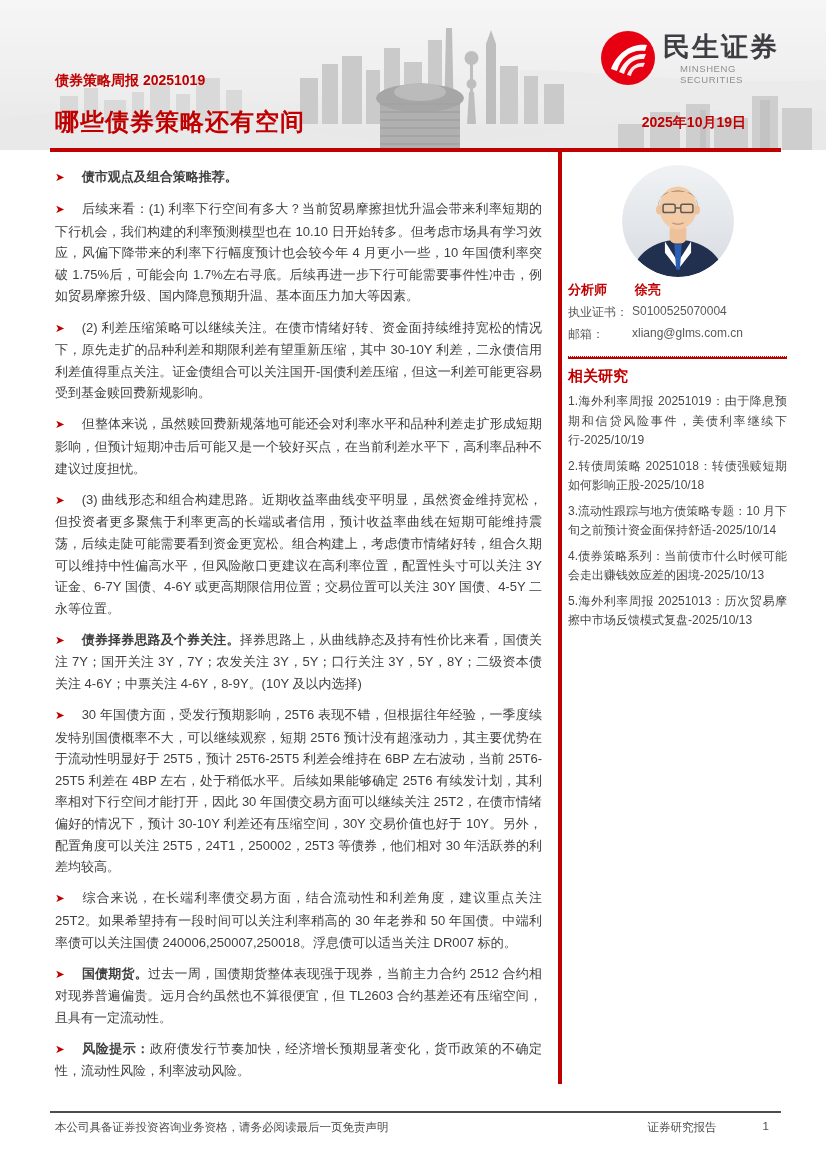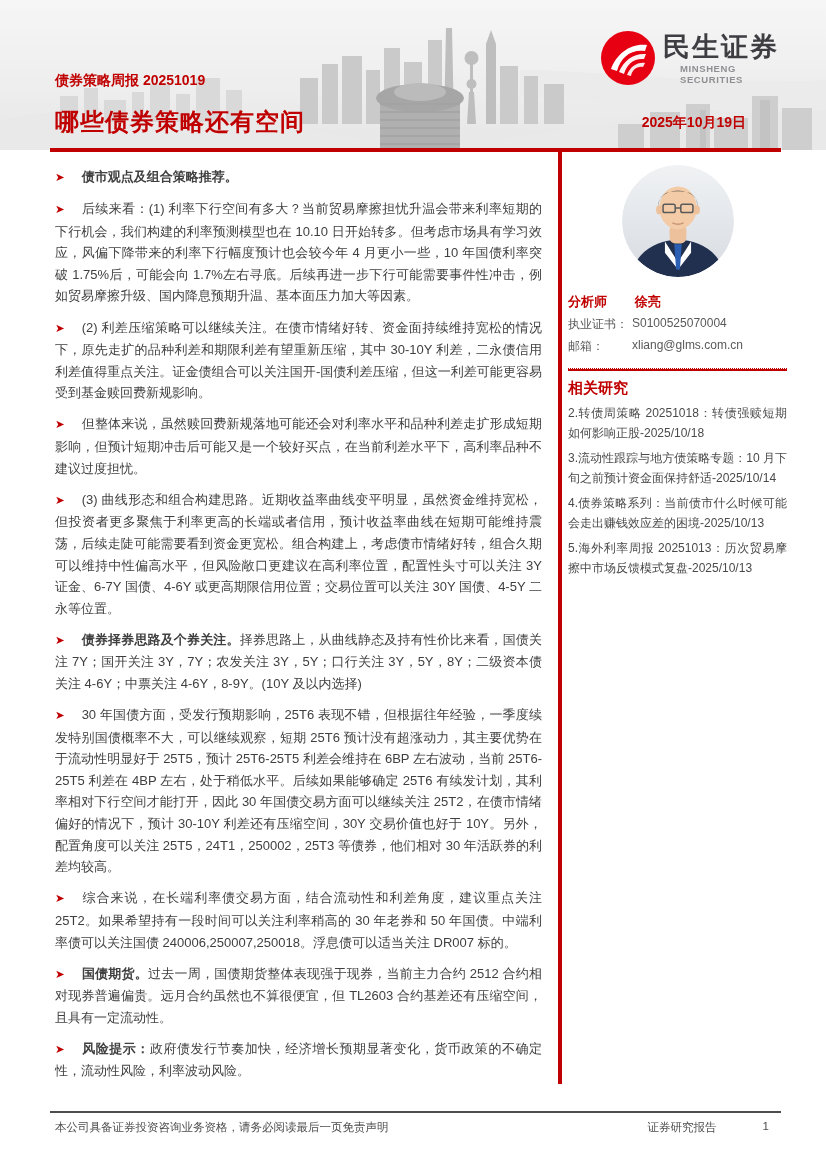--- a/index.html
+++ b/index.html
@@ -10,37 +10,37 @@
   
   .banner { position:absolute; left:0; top:0; width:802px; height:150px; }
   .banner svg.skyline { position:absolute; left:0; top:0; }
   .report-type { position:absolute; left:55px; top:72px; font-size:14px; font-weight:bold; color:#C00000; z-index:3; }
   .main-title { position:absolute; left:55px; top:106px; font-size:24px; font-weight:bold; color:#C00000; z-index:3; letter-spacing:1px; }
   .report-date { position:absolute; right:56px; top:114px; font-size:14px; font-weight:bold; color:#C00000; z-index:3; }
   .logo { position:absolute; left:601px; top:31px; display:flex; align-items:center; z-index:3; }
   .logo-mark { flex:0 0 auto; }
   .logo-text { margin-left:8px; }
   .logo-cn { font-size:27px; font-weight:bold; color:#3d3d42; letter-spacing:2px; line-height:30px; }
-  .logo-en { font-size:9.5px; font-weight:bold; color:#8f8f93; letter-spacing:0.6px; margin-top:1px;padding-left:17px; }
+  .logo-en { font-size:9.5px; font-weight:normal; color:#8f8f93; letter-spacing:0.6px; margin-top:1px;padding-left:17px; }
 
   
   .red-rule { position:absolute; left:50px; top:148px; width:731px; height:4px; background:#C00000; }
   .v-rule { position:absolute; left:558px; top:152px; width:4px; height:932px; background:#C00000; }
   .footer-rule { position:absolute; left:50px; top:1111px; width:731px; height:2px; background:#4d4d4d; }
 
   
   .body-col { position:absolute; left:55px; top:166px; width:487px; }
   .para { font-size:13px; line-height:21.6px; color:#3f3f3f; margin-bottom:9.5px; text-align:justify; }
   .para .bullet { color:#C00000; font-size:11.5px; margin-right:17px; }
   .para .lead { color:#404040; font-weight:bold; }
 
   
   .sidebar { position:absolute; left:568px; top:163px; width:219px; }
   .avatar { width:112px; height:112px; border-radius:50%; overflow:hidden; margin:2px auto 0 auto; }
-  .analyst-row { margin-top:16px; font-size:13px; font-weight:bold; color:#C00000; }
+  .analyst-row { margin-top:4px; font-size:13px; font-weight:bold; color:#C00000; }
   .analyst-row .a-label { margin-right:24px; }
   .info-row { display:flex; margin-top:5px; font-size:12px; color:#595959; }
   .info-row .i-label { flex:0 0 64px; }
   .info-row .i-value { flex:1; }
   .side-rule { margin-top:13px; border-top:1px dotted #C00000; border-bottom:2px solid #C00000; height:3px; }
   .related-title { margin-top:8px; font-size:15px; font-weight:bold; color:#C00000; }
   .related-item { margin-top:6px; font-size:12px; line-height:19.5px; color:#4a4a4a; text-align:justify; }
 
   
   .footer-row { position:absolute; left:55px; top:1120px; width:726px; display:flex; justify-content:space-between; font-size:11.5px; color:#4d4d4d; }
@@ -215,20 +215,21 @@
       <span class="i-value">S0100525070004</span>
     </div>
     <div class="info-row">
       <span class="i-label">邮箱：</span>
       <span class="i-value">xliang@glms.com.cn</span>
     </div>
 
     <div class="side-rule"></div>
     <h2 class="related-title">相关研究</h2>
     <div id="related-list">
+    <div class="related-item">1.海外利率周报 20251019：由于降息预期和信贷风险事件，美债利率继续下行-2025/10/19</div>
 
     <div class="related-item">2.转债周策略 20251018：转债强赎短期如何影响正股-2025/10/18</div>
 
     <div class="related-item">3.流动性跟踪与地方债策略专题：10 月下旬之前预计资金面保持舒适-2025/10/14</div>
 
     <div class="related-item">4.债券策略系列：当前债市什么时候可能会走出赚钱效应差的困境-2025/10/13</div>
 
     <div class="related-item">5.海外利率周报 20251013：历次贸易摩擦中市场反馈模式复盘-2025/10/13</div>
   </div>
   </aside>

